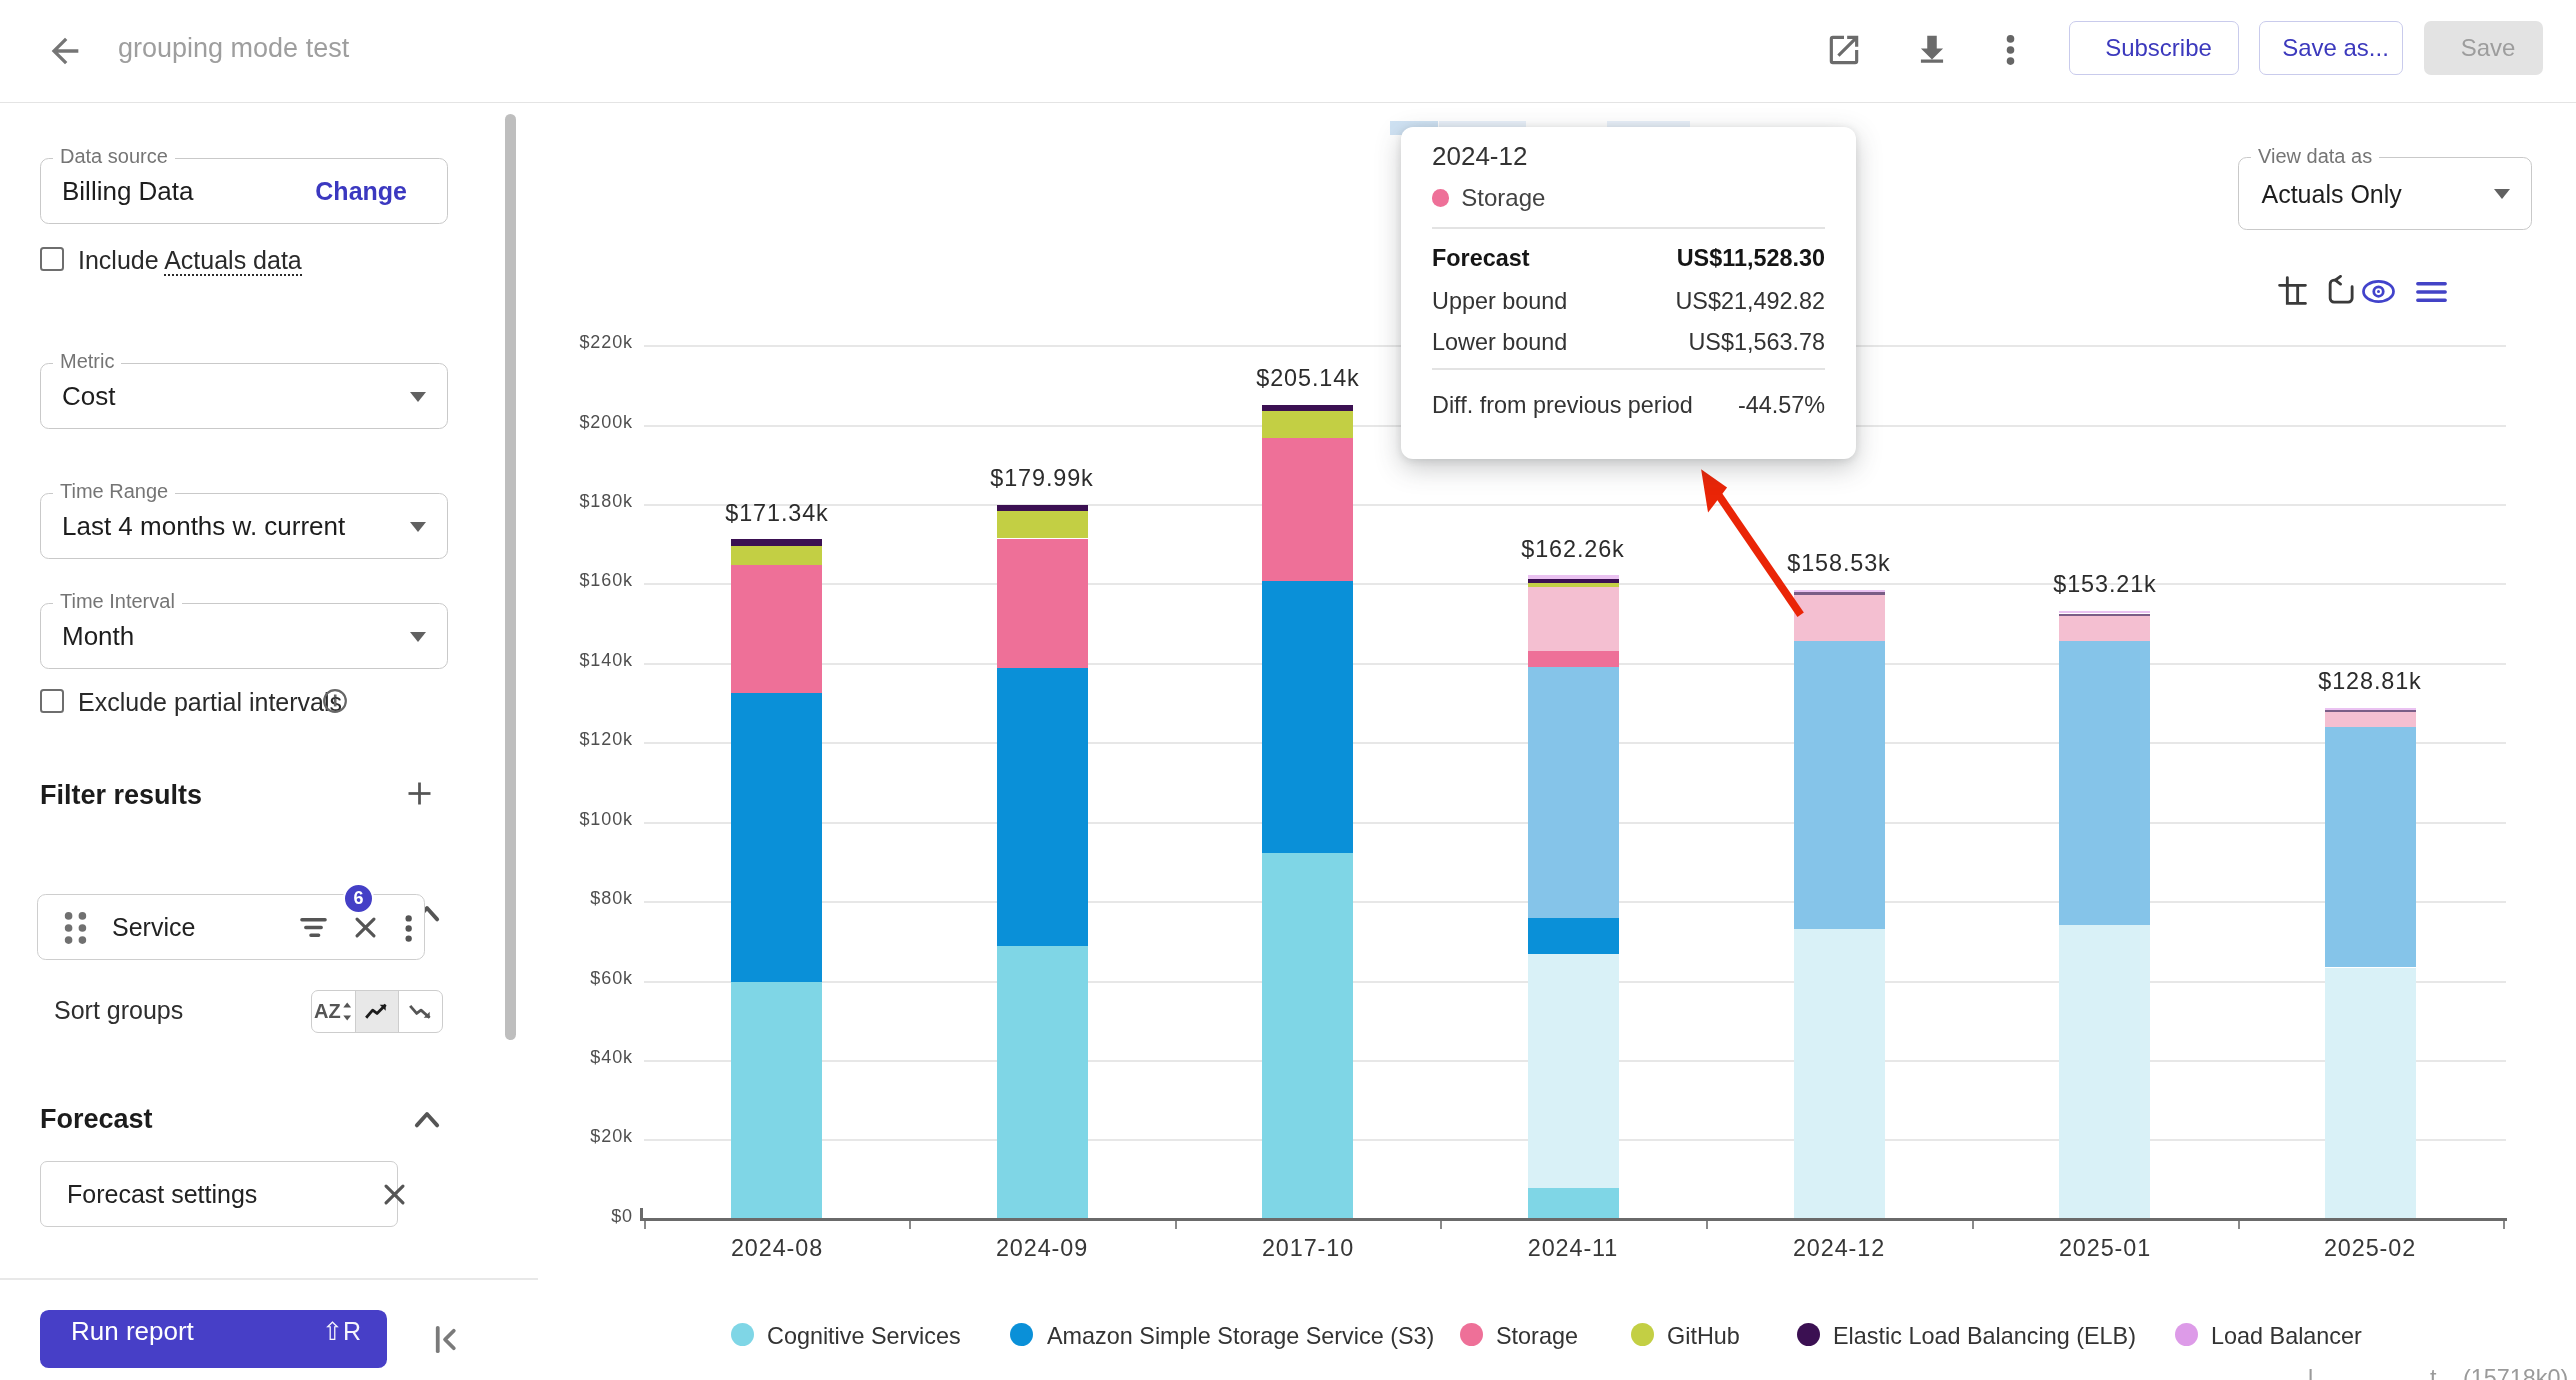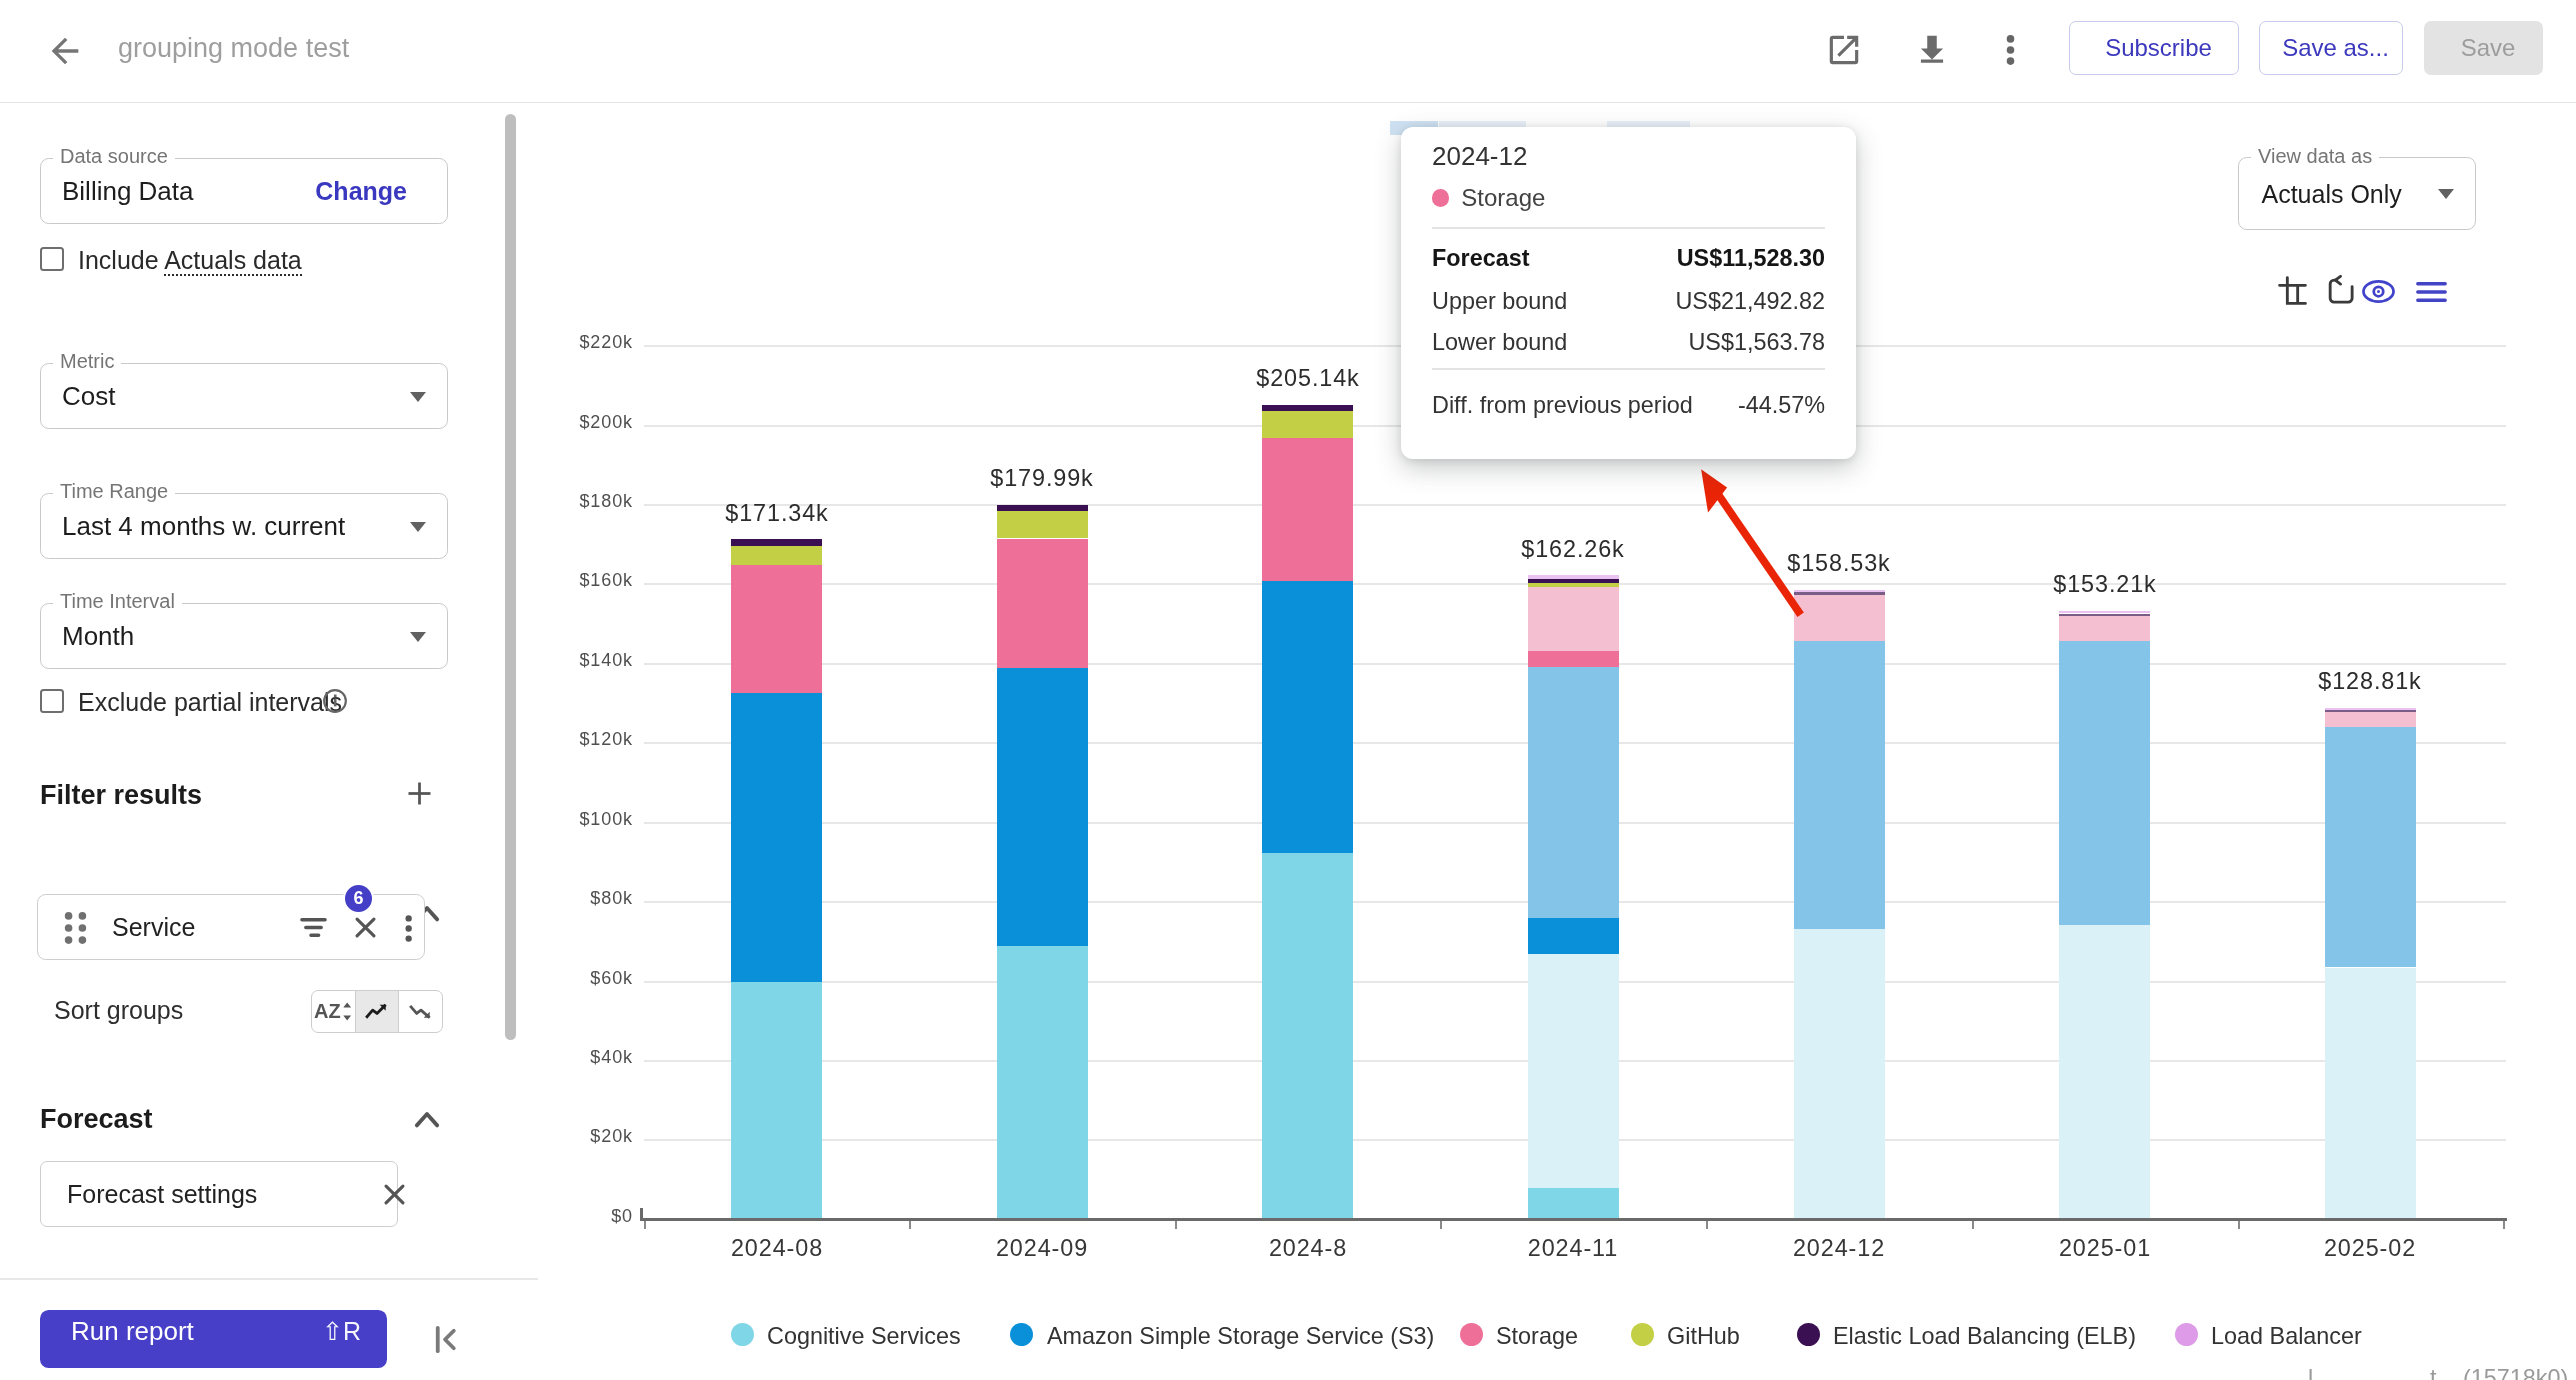--- a/index.html
+++ b/index.html
@@ -292,21 +292,21 @@
       <div class="bar-seg" style="left: 997px; top: 409px; width: 91px; height: 27px; background: rgb(195, 207, 68);"></div>
       <div class="bar-seg" style="left: 997px; top: 403px; width: 91px; height: 6.3px; background: rgb(59, 16, 82);"></div>
       <div class="total-label" style="left: 964px; top: 363px; width: 156px;">$179.99k</div>
       <div class="xtick" style="left: 964px; top: 1133px; width: 156px;">2024-09</div>
       <div class="bar-seg" style="left: 1262px; top: 751px; width: 91px; height: 367px; background: rgb(127, 214, 230);"></div>
       <div class="bar-seg" style="left: 1262px; top: 479px; width: 91px; height: 272px; background: rgb(10, 144, 216);"></div>
       <div class="bar-seg" style="left: 1262px; top: 336px; width: 91px; height: 143px; background: rgb(238, 112, 152);"></div>
       <div class="bar-seg" style="left: 1262px; top: 309px; width: 91px; height: 27px; background: rgb(195, 207, 68);"></div>
       <div class="bar-seg" style="left: 1262px; top: 303px; width: 91px; height: 5.7px; background: rgb(59, 16, 82);"></div>
       <div class="total-label" style="left: 1230px; top: 263px; width: 156px;">$205.14k</div>
-      <div class="xtick" style="left: 1230px; top: 1133px; width: 156px;">2024-8</div>
+      <div class="xtick" style="left: 1230px; top: 1133px; width: 156px;">2017-10</div>
       <div class="bar-seg" style="left: 1528px; top: 1085px; width: 91px; height: 32px; background: rgb(127, 214, 230);"></div>
       <div class="bar-seg" style="left: 1528px; top: 852px; width: 91px; height: 234px; background: rgb(217, 241, 247);"></div>
       <div class="bar-seg" style="left: 1528px; top: 815px; width: 91px; height: 37px; background: rgb(10, 144, 216);"></div>
       <div class="bar-seg" style="left: 1528px; top: 565px; width: 91px; height: 251px; background: rgb(133, 196, 233);"></div>
       <div class="bar-seg" style="left: 1528px; top: 549px; width: 91px; height: 15.5px; background: rgb(238, 112, 152);"></div>
       <div class="bar-seg" style="left: 1528px; top: 485px; width: 91px; height: 64px; background: rgb(244, 191, 209);"></div>
       <div class="bar-seg" style="left: 1528px; top: 481px; width: 91px; height: 4px; background: rgb(195, 207, 68);"></div>
       <div class="bar-seg" style="left: 1528px; top: 477px; width: 91px; height: 3.6px; background: rgb(59, 16, 82);"></div>
       <div class="bar-seg" style="left: 1528px; top: 473px; width: 91px; height: 3.8px; background: rgb(234, 194, 241);"></div>
       <div class="total-label" style="left: 1495px; top: 434px; width: 156px;">$162.26k</div>
@@ -329,21 +329,21 @@
       <div class="bar-seg" style="left: 2325px; top: 624px; width: 91px; height: 241px; background: rgb(133, 196, 233);"></div>
       <div class="bar-seg" style="left: 2325px; top: 610px; width: 91px; height: 14.7px; background: rgb(244, 191, 209);"></div>
       <div class="bar-seg" style="left: 2325px; top: 608px; width: 91px; height: 1.9px; background: rgb(122, 93, 134);"></div>
       <div class="bar-seg" style="left: 2325px; top: 606px; width: 91px; height: 1.9px; background: rgb(234, 194, 241);"></div>
       <div class="total-label" style="left: 2292px; top: 566px; width: 156px;">$128.81k</div>
       <div class="xtick" style="left: 2292px; top: 1133px; width: 156px;">2025-02</div>
     </div>
   <div id="axis-line"></div>
   <div id="axis-endtick"></div>
 
-  <div class="tb-fieldset" style="left:2238px;top:157px;width:238px;">
+  <div class="tb-fieldset" style="left:2238px;top:157px;width:294px;">
     <span class="flabel">View data as</span>
     <span class="fvalue">Actuals Only</span>
     <div class="caret"></div>
   </div>
 
   <svg class="abs icon-btn" style="left:2277px;top:275px;" width="31" height="31" viewBox="0 0 24 24">
     <path d="M8 2v6M2 8h14v14M8 8h14M8 8v14h14" fill="none" stroke="#3a3a3a" stroke-width="2.2" stroke-linecap="round"></path>
   </svg>
   <svg class="abs icon-btn" style="left:2325px;top:275px;" width="31" height="31" viewBox="0 0 24 24">
     <path d="M9 4H7a3 3 0 0 0-3 3v11a3 3 0 0 0 3 3h11a3 3 0 0 0 3-3V9" fill="none" stroke="#3a3a3a" stroke-width="2.2" stroke-linecap="round"></path>

